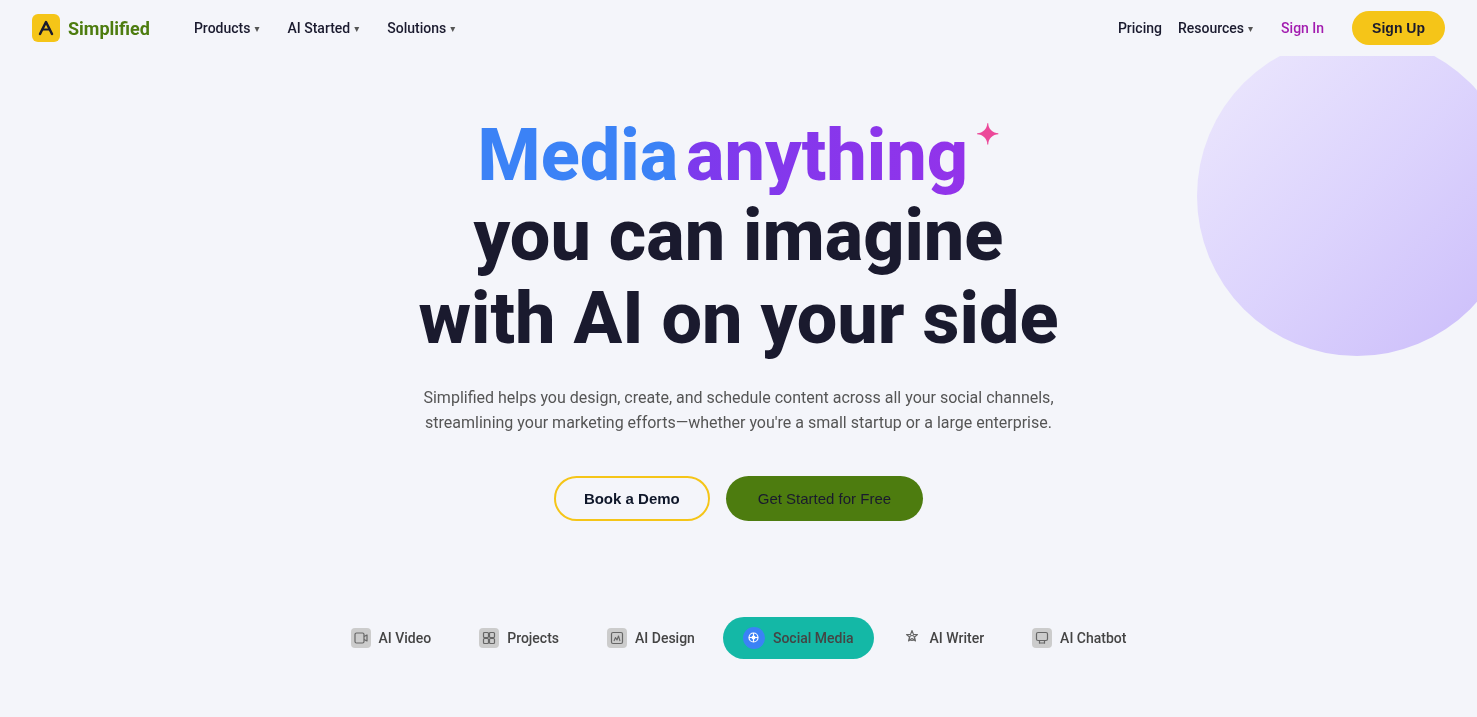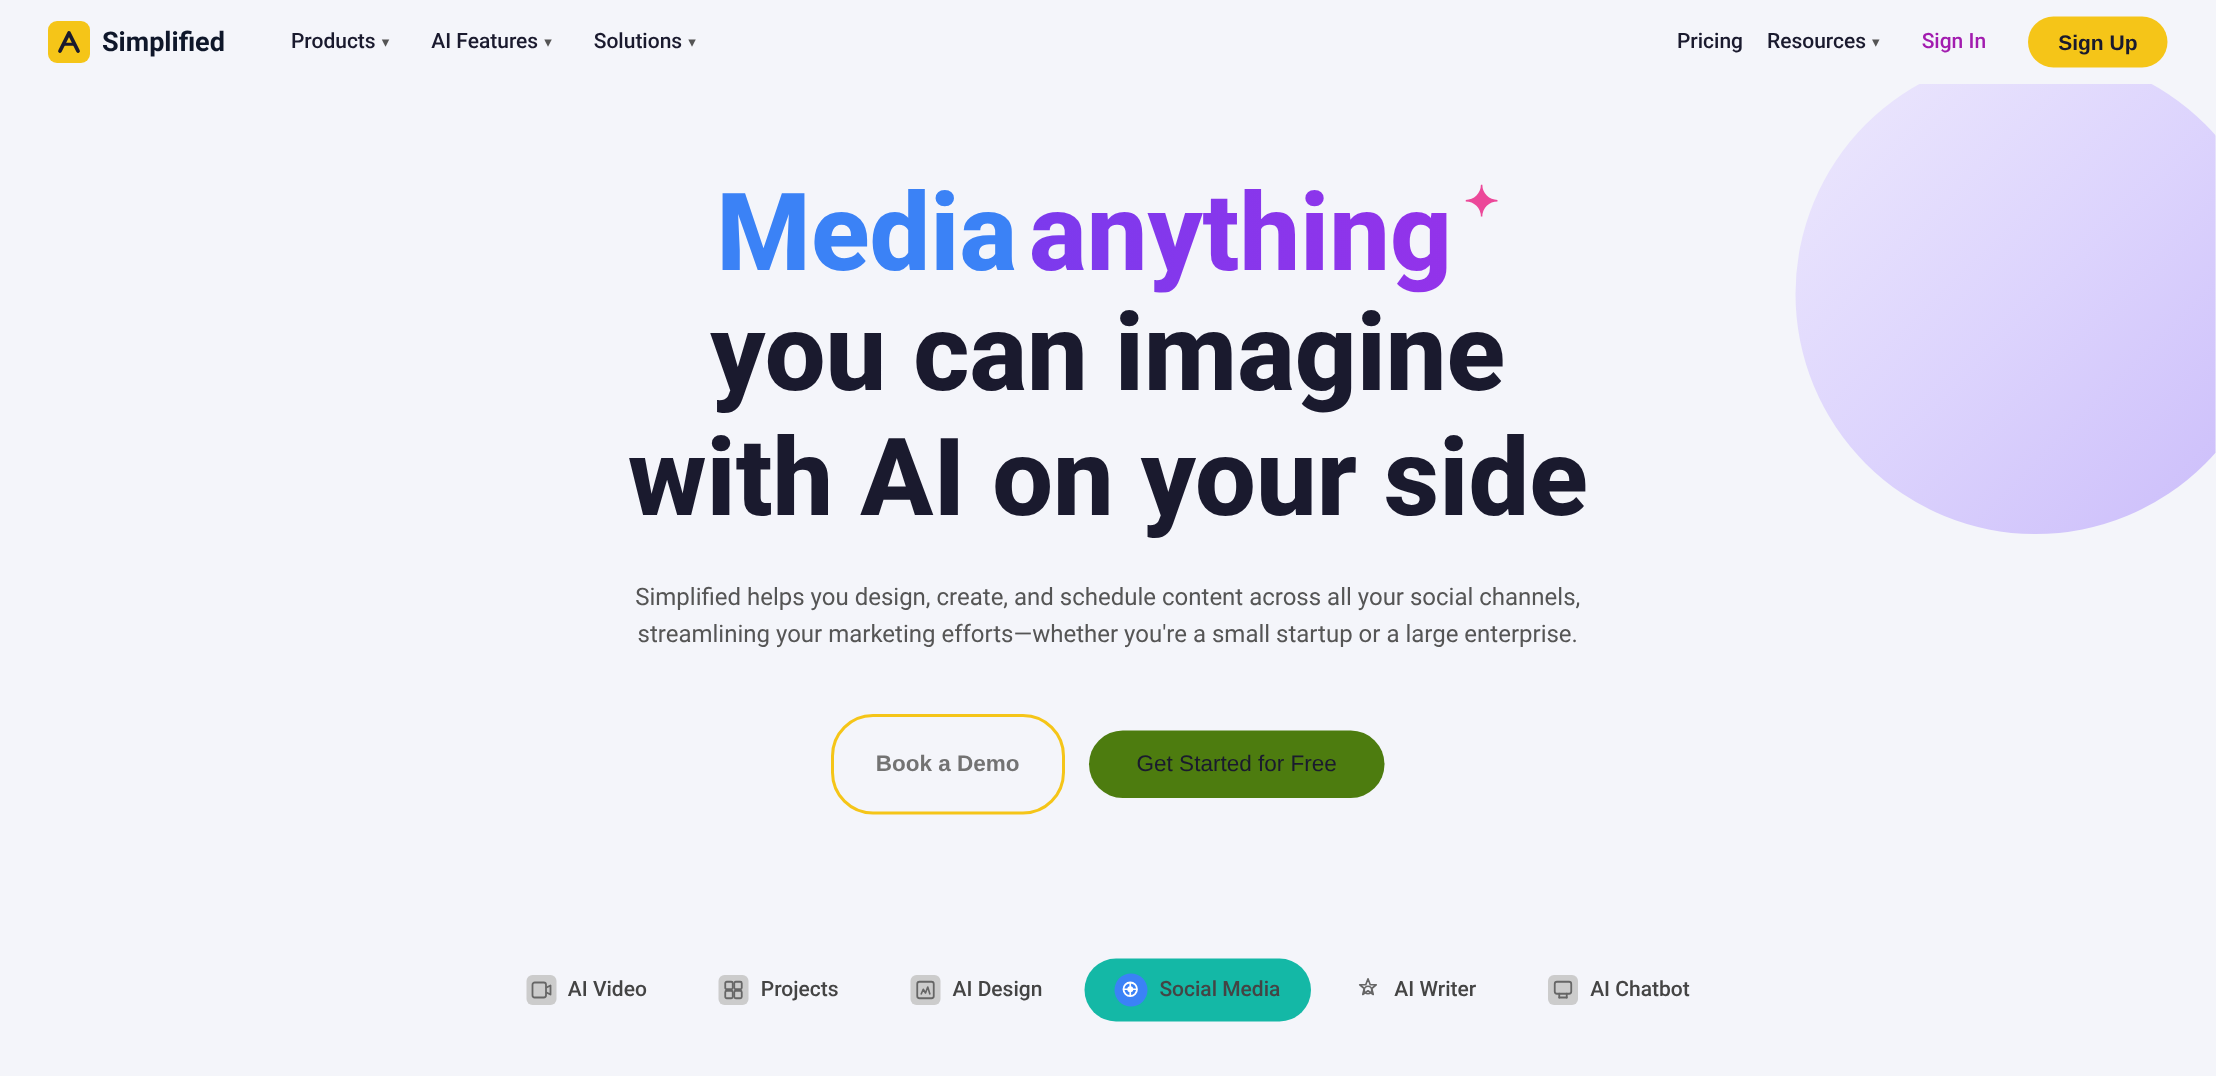--- a/index.html
+++ b/index.html
@@ -27,21 +27,21 @@
       text-decoration: none;
       margin-right: 32px;
     }
     .logo-icon {
       width: 28px;
       height: 28px;
     }
     .logo-text {
       font-size: 18px;
       font-weight: 700;
-      color: #0f172a;
+      color: #4d7c0f;
     }
     .nav-left {
       display: flex;
       align-items: center;
       gap: 4px;
       flex: 1;
     }
     .nav-item {
       display: flex;
       align-items: center;
@@ -161,24 +161,24 @@
     .hero-buttons {
       display: flex;
       gap: 16px;
       margin-top: 40px;
       align-items: center;
     }
     .btn-demo {
       background: transparent;
       border: 2px solid #f5c518;
       border-radius: 28px;
-      padding: 23px 28px;
+      padding: 12px 28px;
       font-size: 15px;
       font-weight: 600;
-      color: #737373;
+      color: #0f172a;
       cursor: pointer;
     }
     .btn-free {
       background: #4d7c0f;
       border: none;
       border-radius: 28px;
       padding: 14px 32px;
       font-size: 15px;
       font-weight: 400;
       color: #1a1a2e;
@@ -246,21 +246,21 @@
     </svg>
     <span class="logo-text">Simplified</span>
   </a>
 
   <div class="nav-left">
     <div class="nav-item">
       <span>Products</span>
       <span class="nav-chevron">▾</span>
     </div>
     <div class="nav-item">
-      <span>AI Features</span>
+      <span>AI Started</span>
       <span class="nav-chevron">▾</span>
     </div>
     <div class="nav-item">
       <span>Solutions</span>
       <span class="nav-chevron">▾</span>
     </div>
   </div>
 
   <div class="nav-right">
     <div class="nav-right-item">

